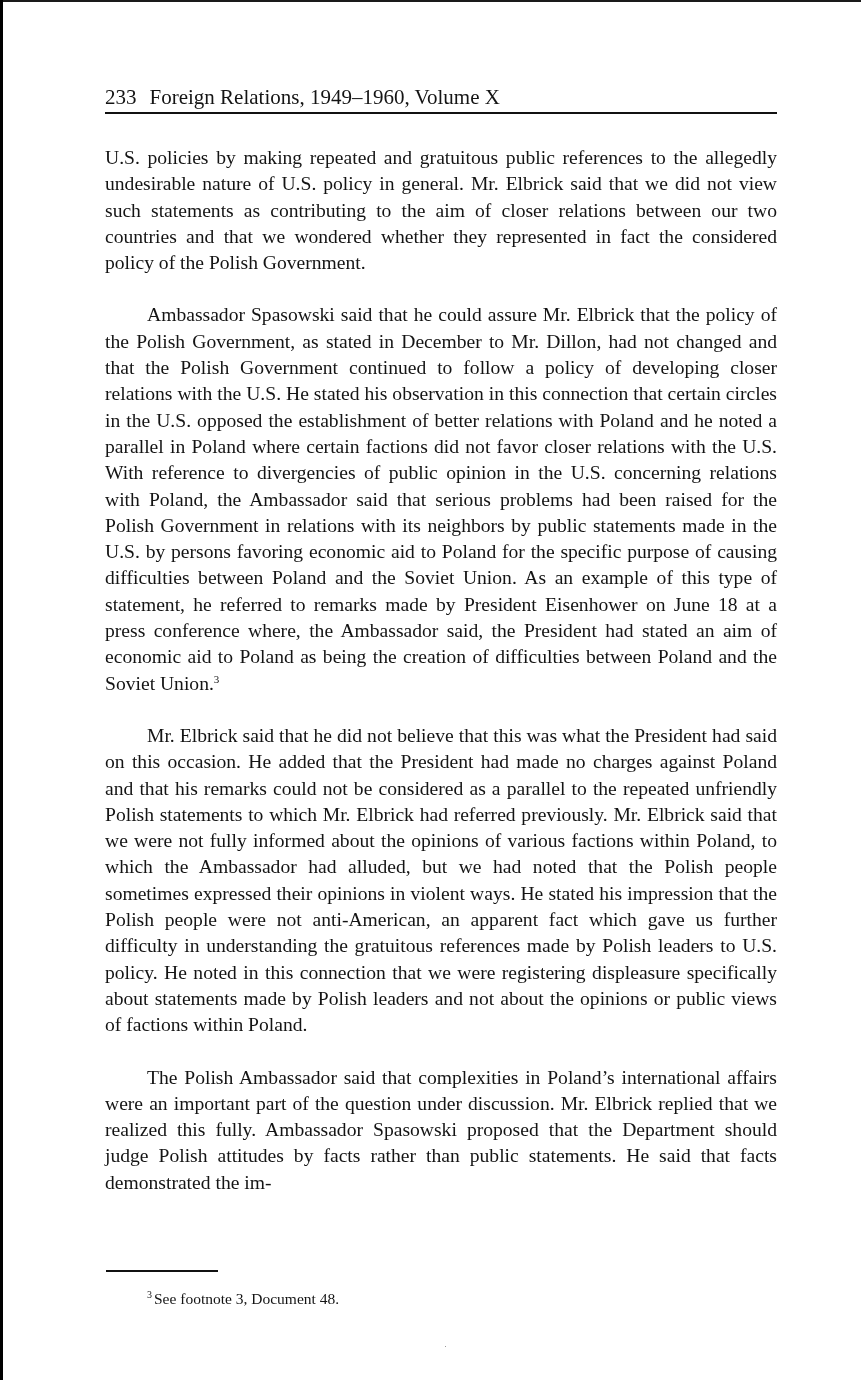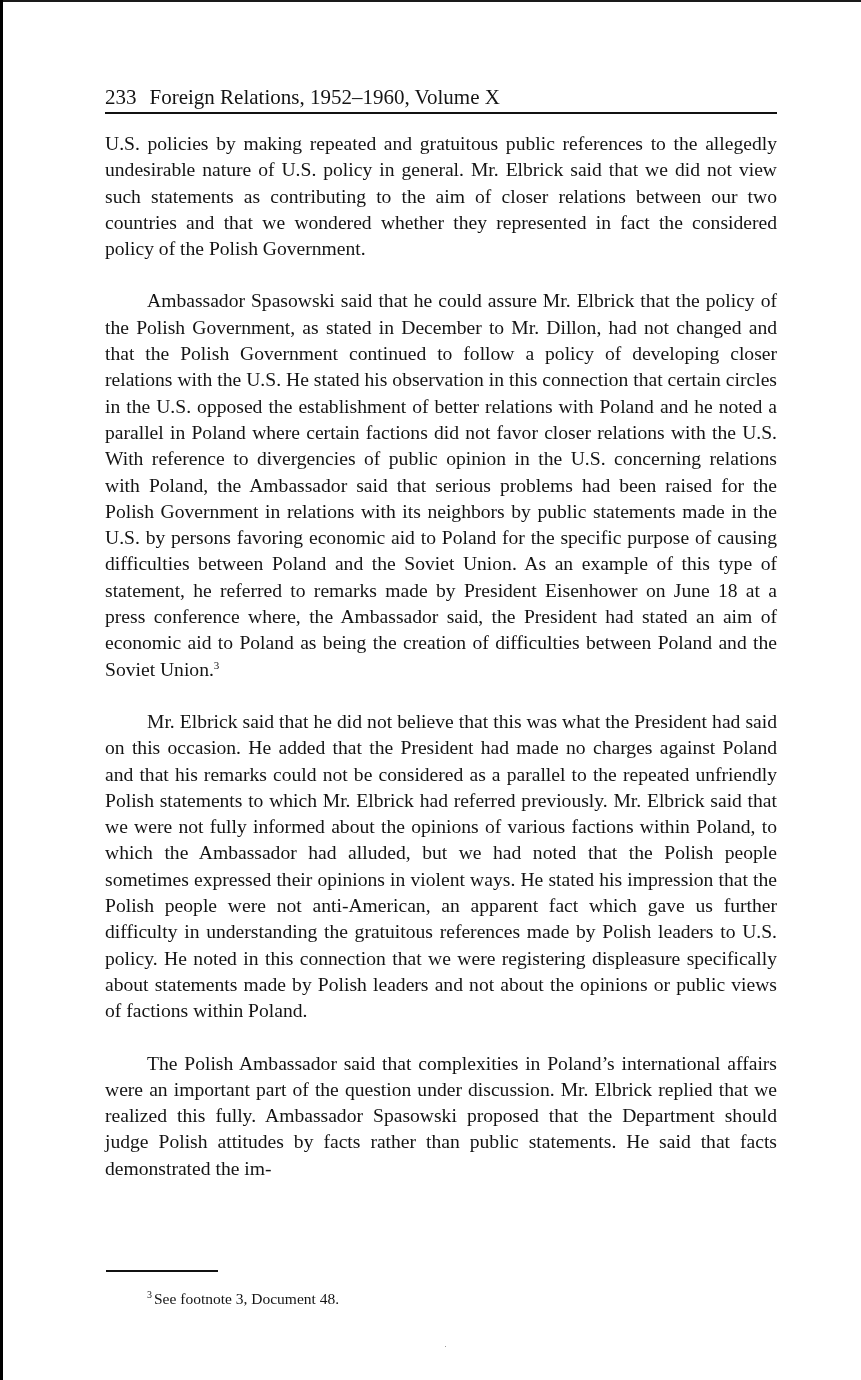--- a/index.html
+++ b/index.html
@@ -9,42 +9,42 @@
   }
   .border-left { position: absolute; left: 0; top: 0; width: 3px; height: 1380px; background: #000; }
   .border-top { position: absolute; left: 0; top: 0; width: 861px; height: 2px; background: #1a1a1a; }
   .running-head {
     position: absolute; left: 105px; top: 84px; width: 672px;
     font-size: 21px; line-height: 26px; white-space: nowrap;
   }
   .running-head .pg { margin-right: 13px; }
   .head-rule { position: absolute; left: 105px; top: 112px; width: 672px; height: 2px; background: #111; }
   .body-text {
-    position: absolute; left: 105px; top: 131px; width: 672px;
+    position: absolute; left: 105px; top: 145px; width: 672px;
     font-size: 19.6px; line-height: 26.3px; text-align: justify;
     hyphens: manual;
   }
   .body-text p { margin: 0 0 4.5px 0; }
   .body-text p.indent { text-indent: 42px; margin-top: 26px; }
   .body-text sup { font-size: 11px; vertical-align: 7px; line-height: 0; }
   .fn-rule { position: absolute; left: 106px; top: 1270px; width: 112px; height: 2px; background: #111; }
   .footnote {
     position: absolute; left: 147px; top: 1289px; font-size: 15.5px; line-height: 20px; white-space: nowrap; text-align: center;
   }
   .footnote sup { font-size: 10px; vertical-align: 6px; line-height: 0; margin-right: 2px; }
   .speck { position: absolute; left: 445px; top: 1346px; width: 1px; height: 1px; background: #999; }
 </style>
 </head>
 <body>
 
 <div class="border-top"></div>
 <div class="border-left"></div>
 
 <div class="running-head">
-  <span class="pg">233</span><span>Foreign Relations, 1952–1960, Volume X</span>
+  <span class="pg">233</span><span>Foreign Relations, 1949–1960, Volume X</span>
 </div>
 <div class="head-rule"></div>
 
 <div class="body-text">
   <p><span>U.S. policies by making repeated and gratuitous public references to the allegedly undesirable nature of U.S. policy in general. Mr. Elbrick said that we did not view such statements as contributing to the aim of closer relations between our two countries and that we wondered whether they represented in fact the considered policy of the Polish Government.</span></p>
   <p class="indent"><span>Ambassador Spasowski said that he could assure Mr. Elbrick that the policy of the Polish Government, as stated in December to Mr. Dil­lon, had not changed and that the Polish Government continued to fol­low a policy of developing closer relations with the U.S. He stated his observation in this connection that certain circles in the U.S. opposed the establishment of better relations with Poland and he noted a parallel in Poland where certain factions did not favor closer relations with the U.S. With reference to divergencies of public opinion in the U.S. concerning relations with Poland, the Ambassador said that serious problems had been raised for the Polish Government in relations with its neighbors by public statements made in the U.S. by persons favoring economic aid to Poland for the specific purpose of causing difficulties between Poland and the Soviet Union. As an example of this type of statement, he re­ferred to remarks made by President Eisenhower on June 18 at a press conference where, the Ambassador said, the President had stated an aim of economic aid to Poland as being the creation of difficulties be­tween Poland and the Soviet Union.</span><sup>3</sup></p>
   <p class="indent"><span>Mr. Elbrick said that he did not believe that this was what the Presi­dent had said on this occasion. He added that the President had made no charges against Poland and that his remarks could not be considered as a parallel to the repeated unfriendly Polish statements to which Mr. Elbrick had referred previously. Mr. Elbrick said that we were not fully informed about the opinions of various factions within Poland, to which the Ambassador had alluded, but we had noted that the Polish people sometimes expressed their opinions in violent ways. He stated his im­pression that the Polish people were not anti-American, an apparent fact which gave us further difficulty in understanding the gratuitous refer­ences made by Polish leaders to U.S. policy. He noted in this connection that we were registering displeasure specifically about statements made by Polish leaders and not about the opinions or public views of factions within Poland.</span></p>
   <p class="indent"><span>The Polish Ambassador said that complexities in Poland’s interna­tional affairs were an important part of the question under discussion. Mr. Elbrick replied that we realized this fully. Ambassador Spasowski proposed that the Department should judge Polish attitudes by facts rather than public statements. He said that facts demonstrated the im-</span></p>
 </div>
 

